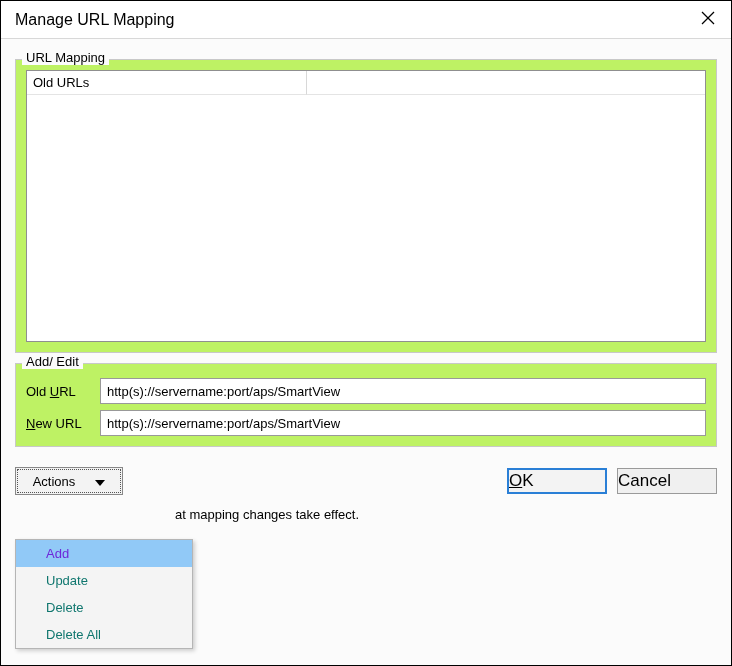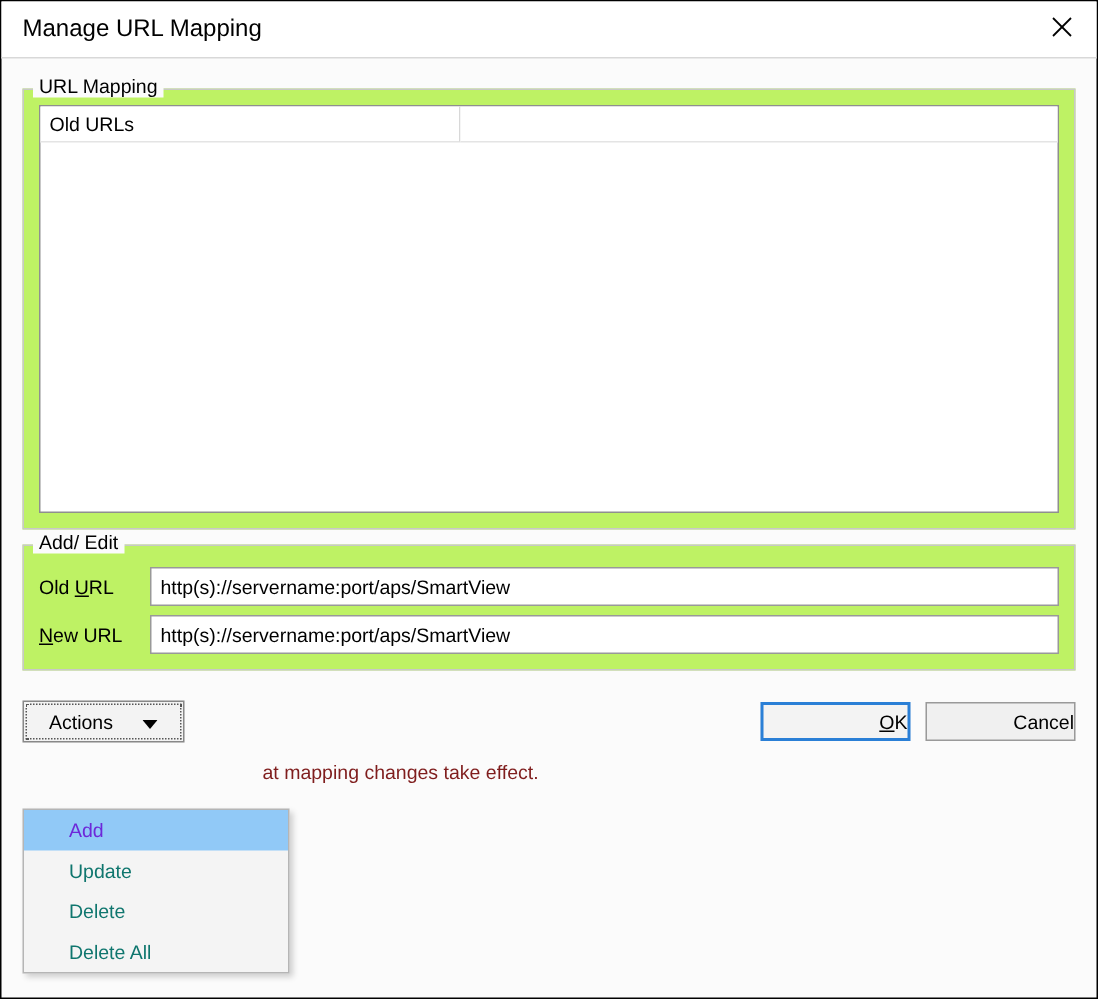--- a/index.html
+++ b/index.html
@@ -130,36 +130,36 @@
     display: inline-block;
   }
   .actions-btn svg { width: 10px; height: 6px; }
   .spacer { flex: 1; }
   .btn {
     height: 26px;
     min-width: 100px;
     background: #f0f0f0;
     border: 1px solid #9a9a9a;
     cursor: pointer;
-    font-size: 13px;
+    font-size: 17px;
     margin-left: 10px;
     display: inline-flex;
     align-items: center;
-    justify-content: flex-end;
+    justify-content: flex-start;
   }
   .btn .u { text-decoration: underline; }
   .btn.default {
     border: 2px solid #2a7fd6;
     background: #f3f3f3;
   }
 
   .note {
     margin-top: 12px;
     font-size: 13px;
-    color: #7f1d1d;
+    color: #000000;
     padding-left: 160px;
   }
 
   
   .menu {
     position: absolute;
     left: 14px;
     top: 538px;
     width: 178px;
     background: #f4f4f4;

